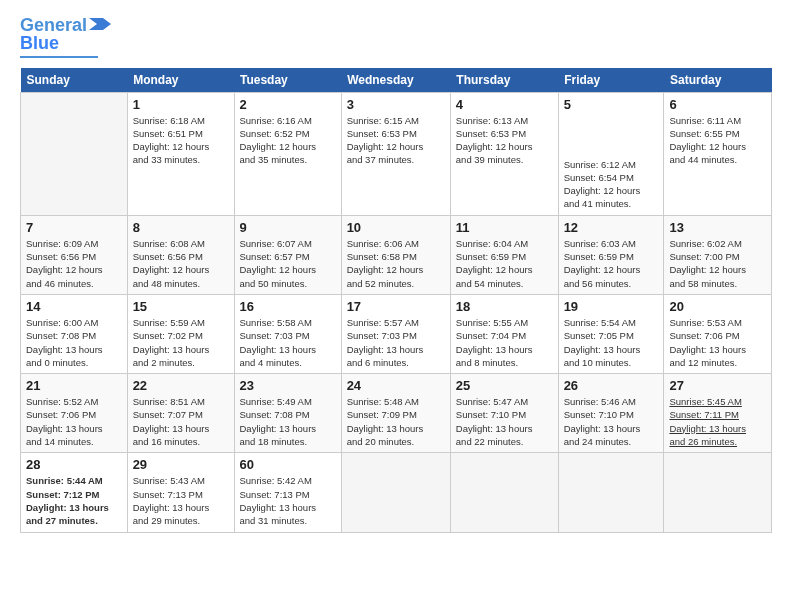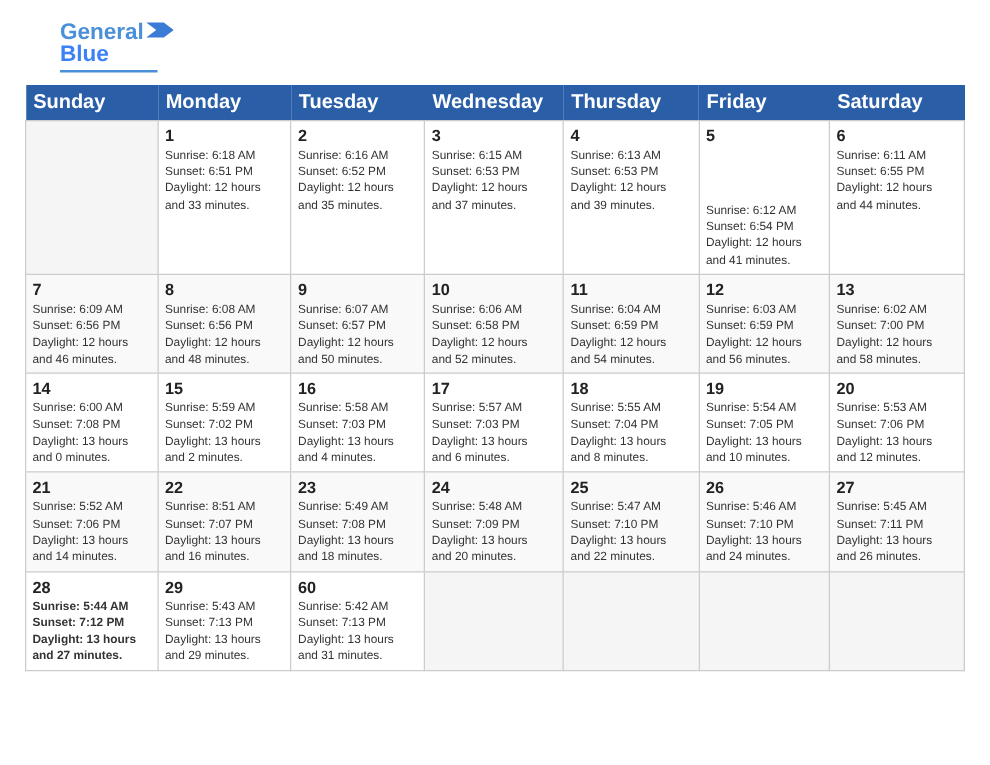--- a/index.html
+++ b/index.html
@@ -13,21 +13,20 @@
     .page {
       width: 792px;
       height: 612px;
       padding: 16px 20px;
     }
     .header {
       display: flex;
       justify-content: space-between;
       align-items: flex-end;
       margin-bottom: 10px;
-      margin-left: 28px;
     }
     .logo {
       display: flex;
       flex-direction: column;
       align-items: flex-start;
     }
     .logo-text {
       font-size: 18px;
       font-weight: bold;
       color: #1a3a5c;
@@ -58,21 +57,21 @@
     table {
       width: 100%;
       border-collapse: collapse;
       font-size: 10px;
     }
     thead tr th {
       background: #2a5fa8;
       color: #fff;
       padding: 5px 6px;
       text-align: left;
-      font-size: 16px;
+      font-size: 12px;
       font-weight: bold;
     }
     tbody tr td {
       border: 1px solid #ccc;
       padding: 4px 5px;
       vertical-align: top;
       height: 78px;
       width: 113px;
     }
     tbody tr td.empty {
@@ -320,21 +319,21 @@
           </td>
           <td>
             <span class="day-number">26</span>
             <div class="day-detail" style="white-space: pre-line;">Sunrise: 5:46 AM
 Sunset: 7:10 PM
 Daylight: 13 hours
 and 24 minutes.</div>
           </td>
           <td>
             <span class="day-number">27</span>
-            <div class="day-detail" style="white-space: pre-line;">Sunrise: 5:45 AM
+            <div class="day-detail" style="white-space: pre-line; text-decoration: underline;">Sunrise: 5:45 AM
 Sunset: 7:11 PM
 Daylight: 13 hours
 and 26 minutes.</div>
           </td>
         </tr>
         <tr>
           <td>
             <span class="day-number">28</span>
             <div class="day-detail" style="white-space: pre-line; font-weight: bold;">Sunrise: 5:44 AM
 Sunset: 7:12 PM

